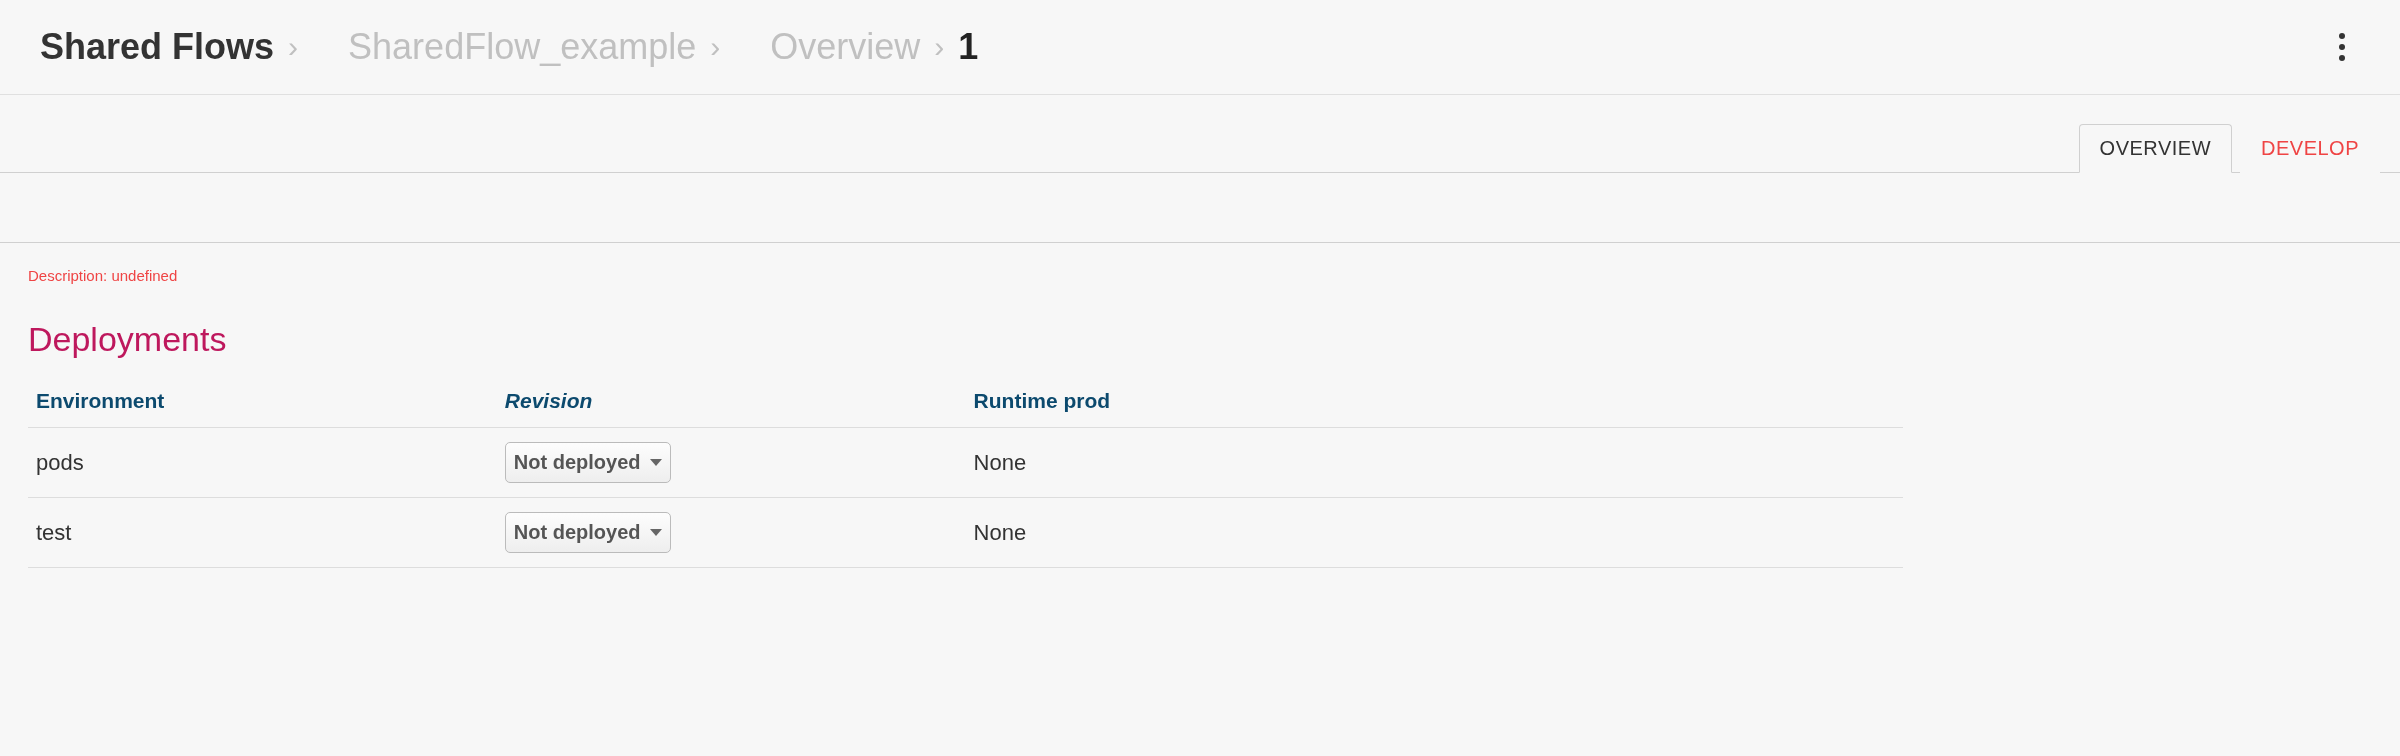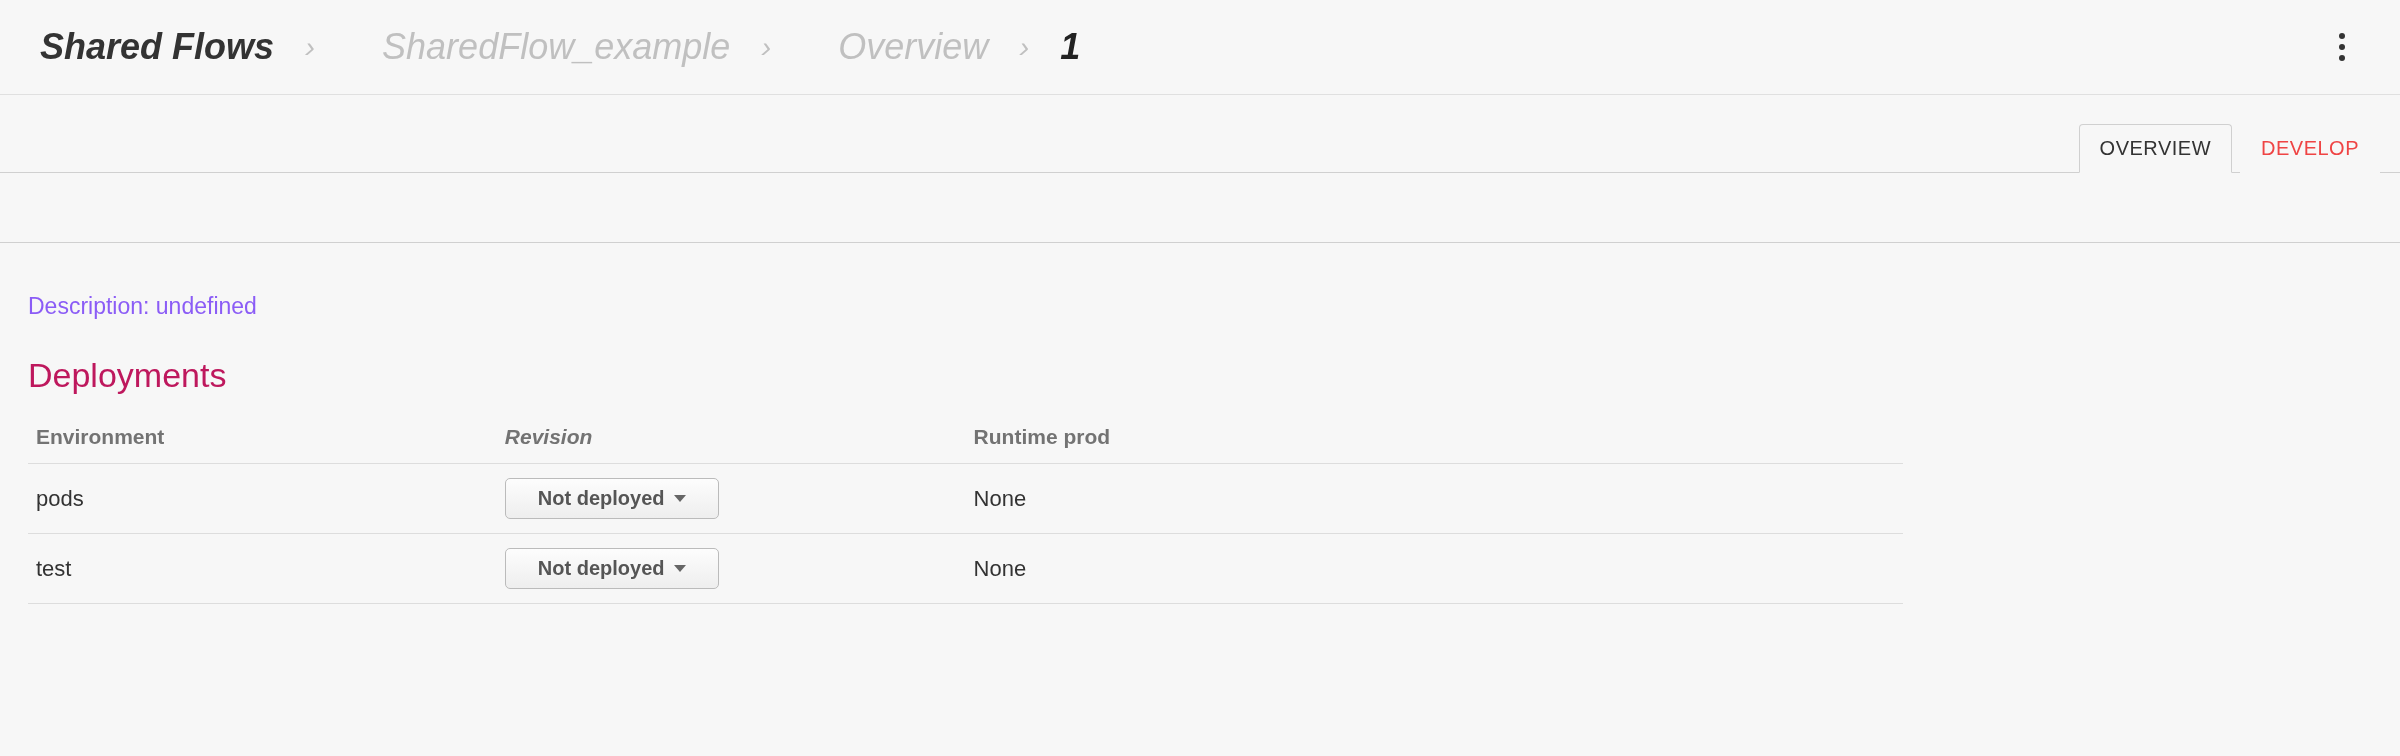--- a/index.html
+++ b/index.html
@@ -16,24 +16,23 @@
     .header {
       padding: 24px 40px;
       display: flex;
       align-items: center;
       justify-content: space-between;
       border-bottom: 1px solid #e0e0e0;
     }
     .breadcrumb {
       display: flex;
       align-items: center;
-      gap: 31px;
+      gap: 14px;
       font-size: 36px;
       font-weight: 600;
-      font-style: italic;
     }
     .breadcrumb-item {
       color: #333;
     }
     .breadcrumb-item.muted {
       color: #c0c0c0;
       font-weight: 500;
       margin-left: 36px;
     }
     .breadcrumb-separator {
@@ -81,58 +80,57 @@
       border-radius: 4px 4px 0 0;
     }
     .spacer-bar {
       height: 70px;
       border-bottom: 1px solid #d0d0d0;
     }
     .content {
       padding: 24px 28px;
     }
     .description {
-      font-size: 23px;
-      color: #8b5cf6;
+      font-size: 15px;
+      color: #ef4444;
       margin-bottom: 36px;
-      margin-top: 26px;
     }
     .section-title {
       font-size: 34px;
       font-weight: 300;
       color: #be185d;
       margin-bottom: 20px;
     }
     .deploy-table {
       width: 80%;
       border-collapse: collapse;
     }
     .deploy-table th {
       text-align: left;
       font-size: 21px;
       font-weight: 700;
-      color: #737373;
+      color: #0c4a6e;
       padding: 10px 8px 14px 8px;
       border-bottom: 1px solid #ddd;
     }
     .deploy-table td {
       padding: 14px 8px;
       border-bottom: 1px solid #ddd;
       font-size: 22px;
       color: #333;
       vertical-align: middle;
     }
     .col-env { width: 25%; }
     .col-rev { width: 25%; font-style: italic; }
     .col-pods { width: 50%; }
     .revision-dropdown {
       display: inline-flex;
       align-items: center;
       gap: 10px;
-      padding: 8px 32px;
+      padding: 8px 8px;
       border: 1px solid #bbb;
       border-radius: 5px;
       background: linear-gradient(#fdfdfd, #eeeeee);
       font-size: 20px;
       font-weight: 600;
       color: #555;
       cursor: pointer;
     }
     .caret-down {
       width: 0;

